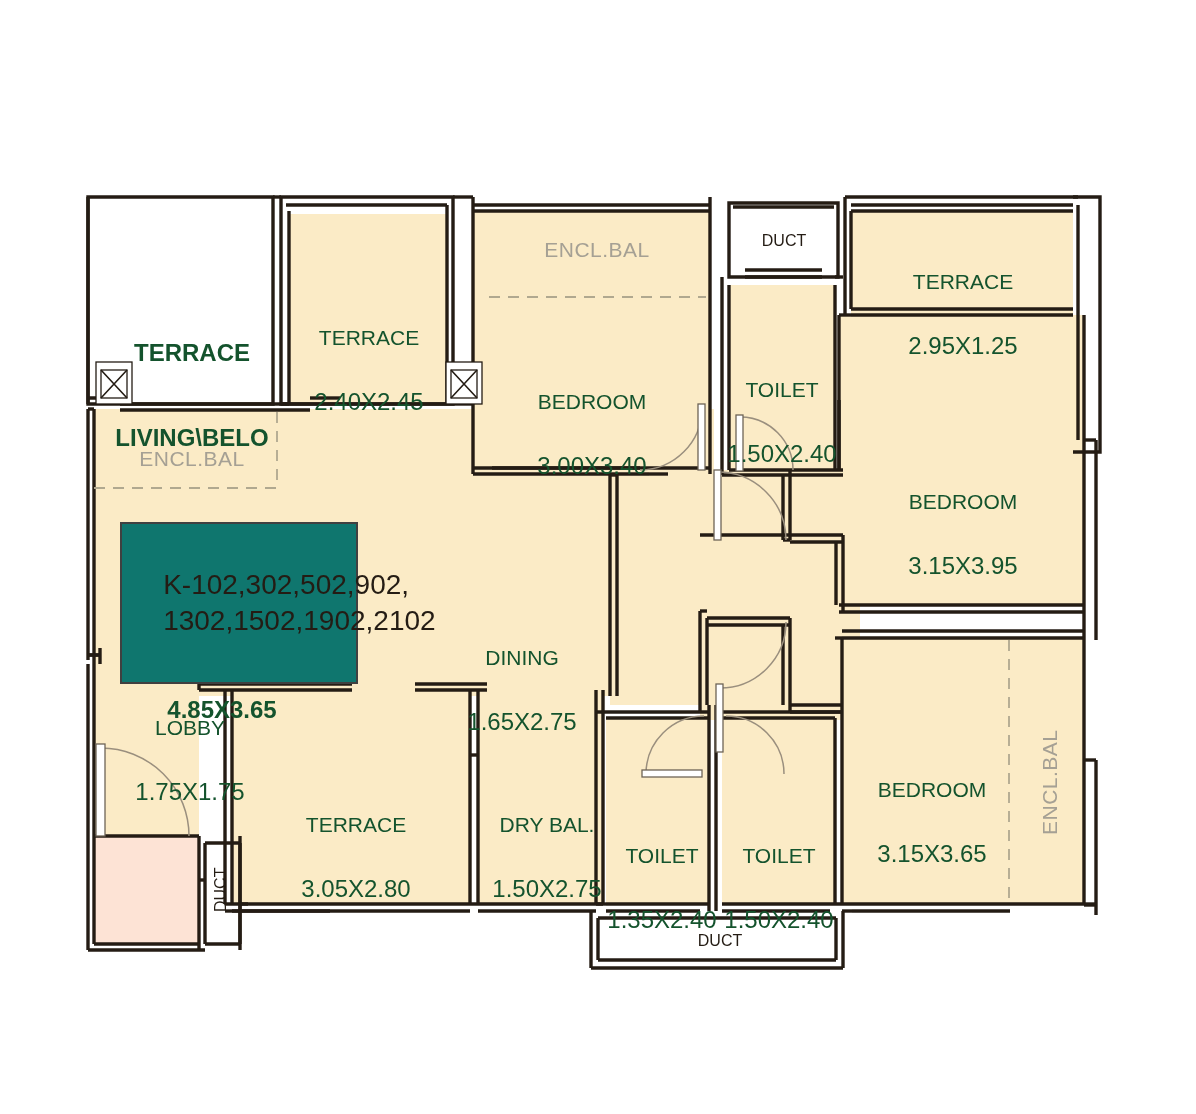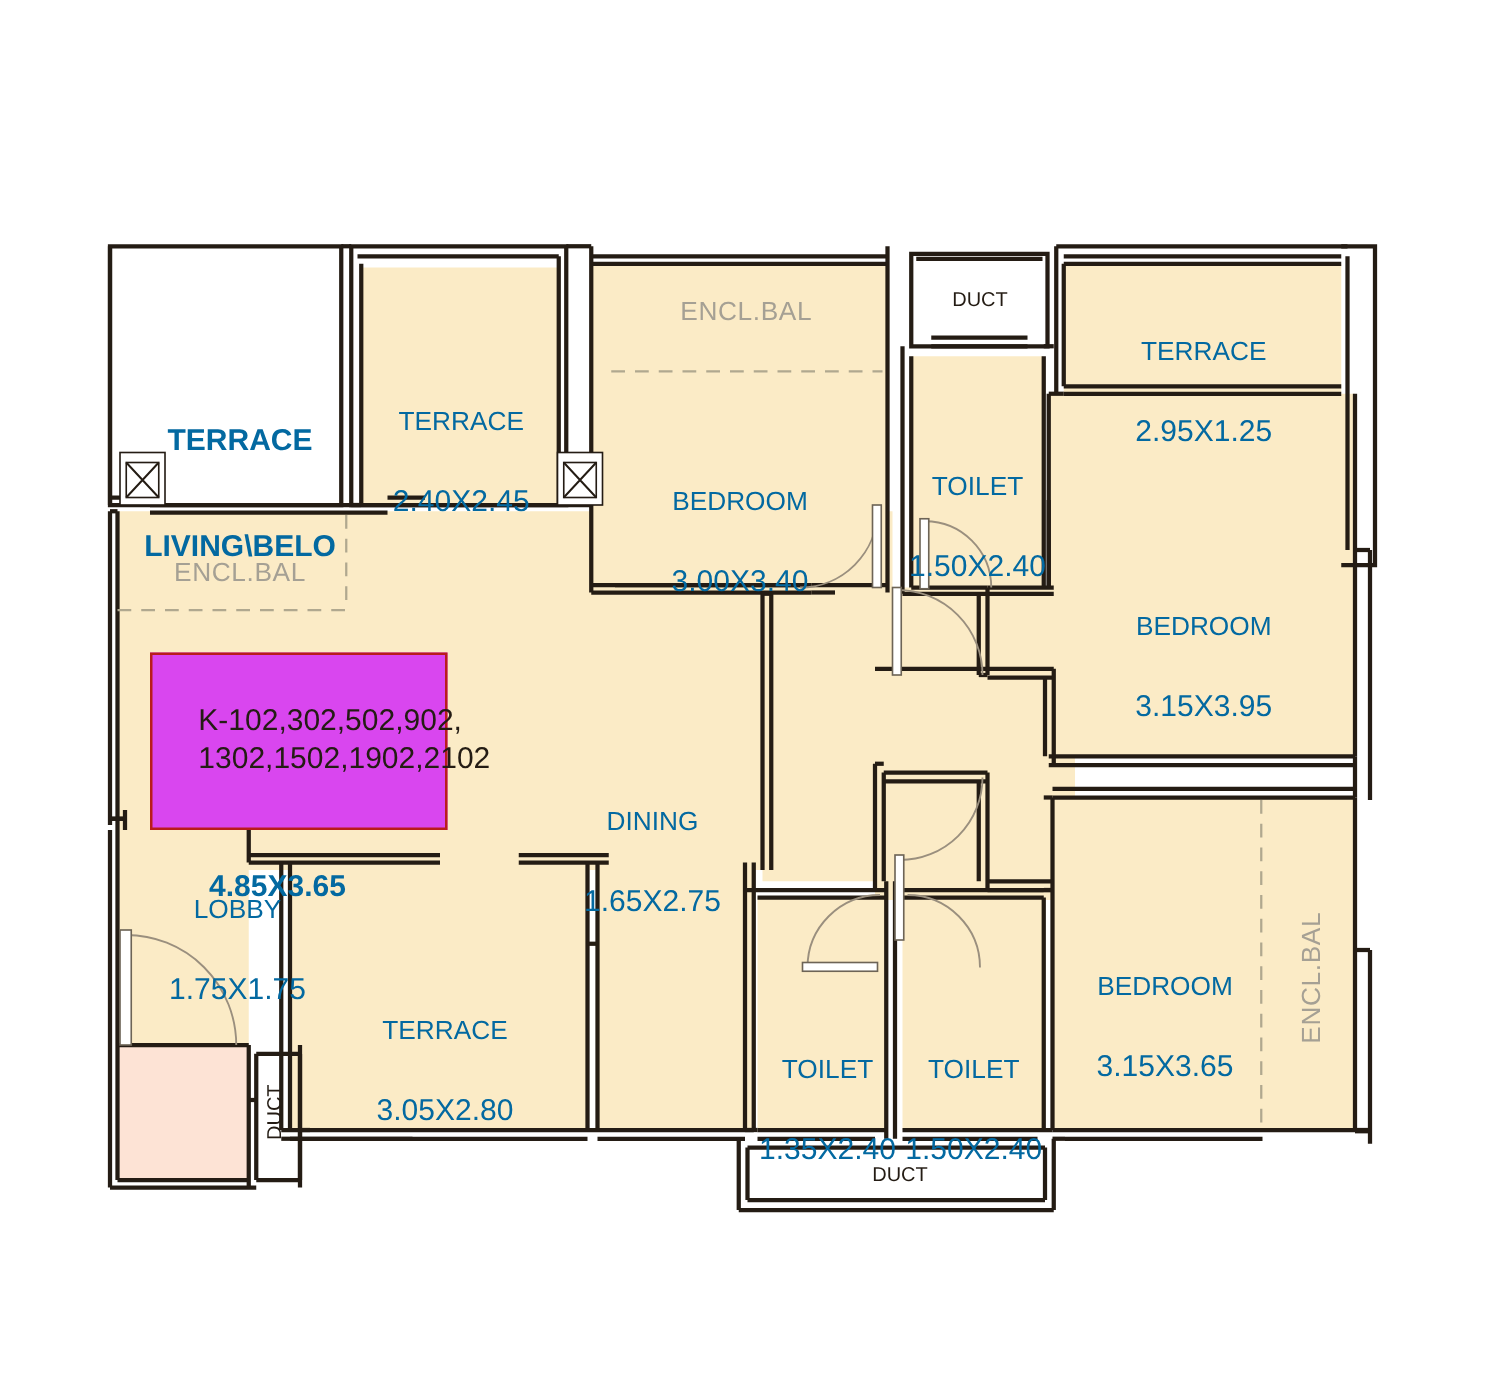--- a/index.html
+++ b/index.html
@@ -22,21 +22,21 @@
   svg.plan-svg {
     position: absolute;
     left: 0;
     top: 0;
     width: 1196px;
     height: 1114px;
   }
   .lbl {
     position: absolute;
     text-align: center;
-    color: #0369a1;
+    color: #14532d;
     font-family: "Liberation Sans", sans-serif;
     white-space: pre;
     line-height: 1.18;
     pointer-events: none;
   }
   .lbl .l1 { display: block; }
   .lbl .l2 { display: block; }
   .rm-name { font-size: 21px; }
   .rm-dim  { font-size: 24px; }
   .big { font-size: 24px; font-weight: bold; }
@@ -56,24 +56,24 @@
   }
   .duct-vert {
     font-size: 16px;
     color: #241c14;
     writing-mode: vertical-rl;
     transform: rotate(180deg);
     transform-origin: center;
   }
   .unit-box {
     position: absolute;
-    border: 2px solid #b91c1c;
-    background: #d946ef;
+    border: 2px solid #404040;
+    background: #0f766e;
     text-align: center;
-    font-size: 24px;
+    font-size: 28px;
     color: #241c14;
     padding: 7px 10px 8px 10px;
     line-height: 1.28;
     box-sizing: border-box;
     white-space: pre;
   }
 </style>
 </head>
 <body>
 
@@ -390,20 +390,24 @@
   <div class="lbl" style="left:110px; top:678px; width:160px;">
     <span class="l1 rm-name">LOBBY</span>
     <span class="l2 rm-dim">1.75X1.75</span>
   </div>
 
   <div class="lbl" style="left:252px; top:775px; width:208px;">
     <span class="l1 rm-name">TERRACE</span>
     <span class="l2 rm-dim">3.05X2.80</span>
   </div>
 
+  <div class="lbl" style="left:478px; top:775px; width:138px;">
+    <span class="l1 rm-name">DRY BAL.</span>
+    <span class="l2 rm-dim">1.50X2.75</span>
+  </div>
 
   <div class="lbl" style="left:602px; top:806px; width:120px;">
     <span class="l1 rm-name">TOILET</span>
     <span class="l2 rm-dim">1.35X2.40</span>
   </div>
 
   <div class="lbl" style="left:719px; top:806px; width:120px;">
     <span class="l1 rm-name">TOILET</span>
     <span class="l2 rm-dim">1.50X2.40</span>
   </div>

